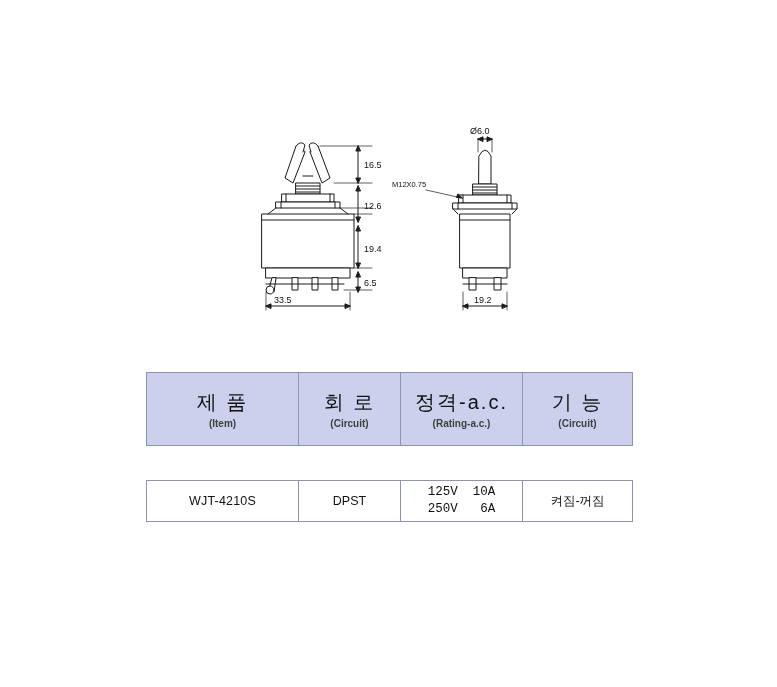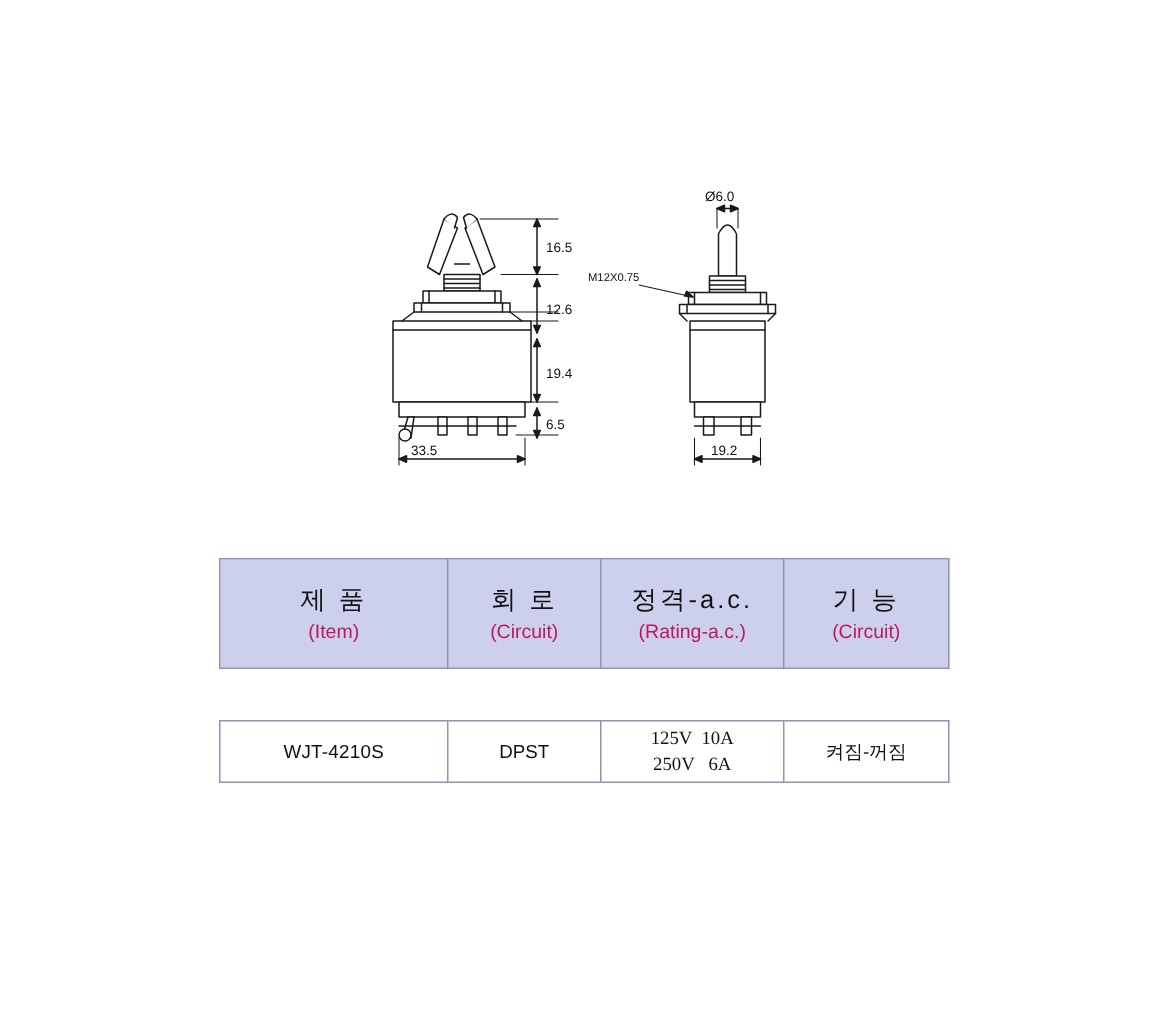--- a/index.html
+++ b/index.html
@@ -56,30 +56,31 @@
   }
   .header-table td {
     border: 1px solid #9094b4;
     background: #ccd0ec;
     text-align: center;
     vertical-align: middle;
     padding: 0;
     height: 72px;
   }
   .hdr-line1 {
-    font-size: 17px;
+    font-size: 20px;
     letter-spacing: 2px;
     color: #111;
     line-height: 1.45;
     font-weight: 400;
   }
   .hdr-line2 {
-    font-size: 13px;
-    color: #be185d;
+    font-size: 10px;
+    color: #404040;
     line-height: 1.4;
+    font-weight: bold;
   }
 
   .body-table {
     position: absolute;
     left: 146px;
     top: 480px;
     width: 486px;
     border-collapse: collapse;
     table-layout: fixed;
     border-radius: 11px;
@@ -92,21 +93,21 @@
     height: 38px;
     font-size: 12.5px;
     color: #111;
   }
   .rating-cell {
     font-size: 11px;
     line-height: 1.35;
   }
   .rating-row {
     white-space: pre;
-    font-family: Liberation Serif, serif;
+    font-family: Liberation Mono, monospace;
   }
   .item-cell {
     font-size: 12.5px;
     letter-spacing: 0.2px;
   }
 </style>
 </head>
 <body>
 
 <div class="drawing-area">

